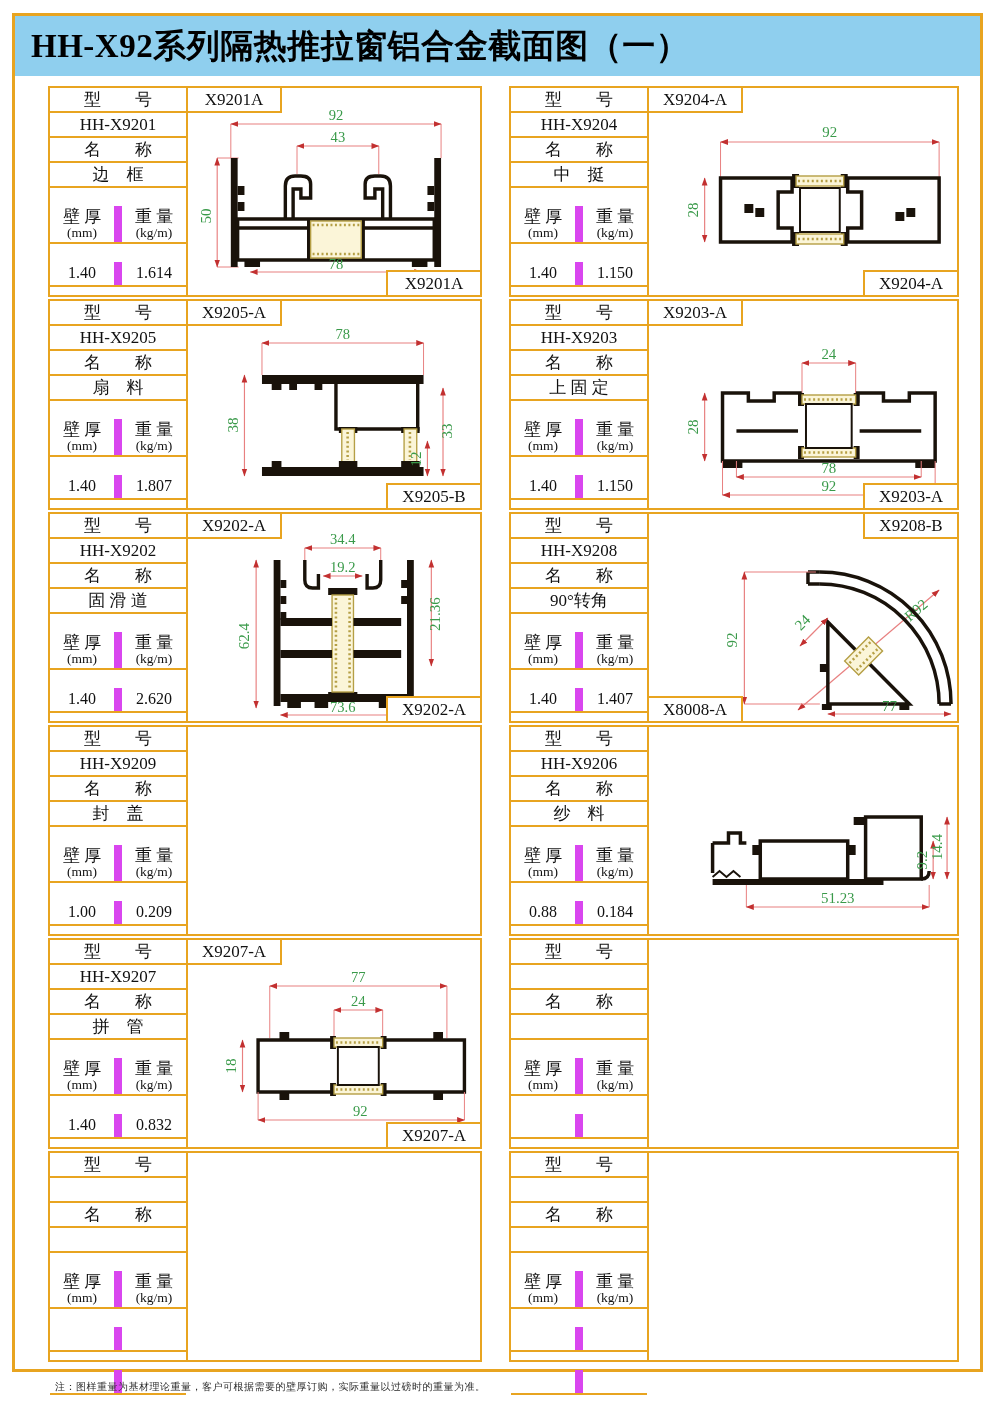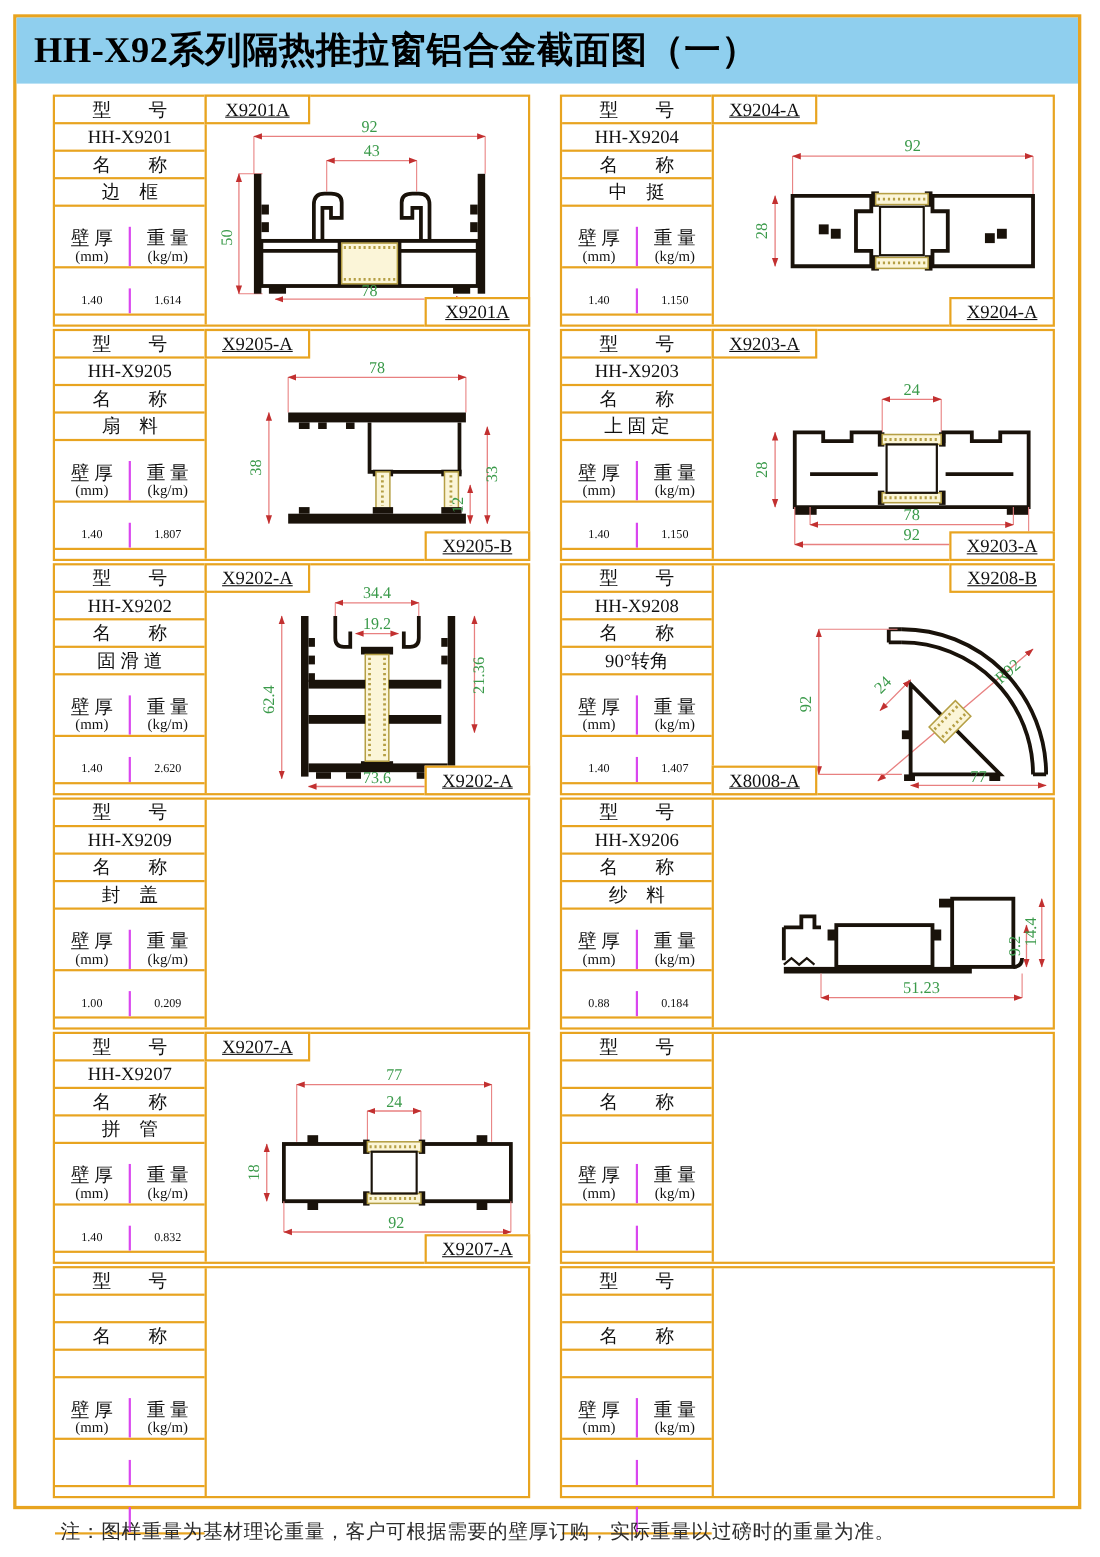--- a/index.html
+++ b/index.html
@@ -15,38 +15,38 @@
   .cell{border:2px solid #E8A420;background:#fff;display:flex;box-sizing:border-box;}
   .info{width:138px;border-right:2px solid #E8A420;display:flex;flex-direction:column;
         box-sizing:border-box;font-size:17px;color:#111;}
   .r{border-bottom:2px solid #E8A420;display:flex;align-items:center;justify-content:center;
      height:25px;flex:0 0 auto;box-sizing:border-box;text-align:center;overflow:hidden;}
   .r.h2{height:38px;}
   .r.grow{flex:1 1 auto;border-bottom:none;}
   .r.two{padding:0;align-items:stretch;margin-top:18px;}
   .r.two .c{flex:1 1 0;display:flex;flex-direction:column;align-items:center;justify-content:center;
             line-height:1.02;box-sizing:border-box;}
-  .r.two .c + .c{border-left:2px solid #d946ef;}
+  .r.two .c + .c{border-left:8px solid #d946ef;}
   .sub{font-size:13.5px;font-family:Liberation Serif, serif;}
-  .val{font-size:11px;}
+  .val{font-size:16px;}
   .draw{flex:1;position:relative;overflow:visible;}
   .tag{position:absolute;border:2px solid #E8A420;background:#fff;font-size:17px;color:#111;
-       line-height:23px;height:23px;padding:0 12px;min-width:68px;text-align:center;z-index:3;text-decoration:underline;}
+       line-height:23px;height:23px;padding:0 12px;min-width:68px;text-align:center;z-index:3;}
   .tag.tl{left:-2px;top:-2px;}  .tag.br{right:-2px;bottom:-2px;}
   .tag.tr{right:-2px;top:-2px;} .tag.bl{left:-2px;bottom:-2px;}
   svg.dw{position:absolute;left:0;top:0;width:100%;height:100%;}
   .pf{stroke:#19120A;stroke-width:3.5;fill:none;stroke-linejoin:miter;}
   .pf2{stroke:#19120A;stroke-width:2;fill:none;}
   .pff{fill:#19120A;stroke:none;}
   .dim{stroke:#E88080;stroke-width:1.2;fill:none;marker-start:url(#arw);marker-end:url(#arw);}
   .ext{stroke:#E88080;stroke-width:1;fill:none;}
   .dimt{fill:#3A9A4A;font-size:15px;font-family:"Liberation Serif",serif;text-anchor:middle;}
   .tb{fill:#FBF5D8;stroke:#B59F45;stroke-width:1.4;}
   .tbd{stroke:#B59F45;stroke-width:2.6;stroke-dasharray:2 2.6;fill:none;}
-  .footnote{position:absolute;left:55px;top:1380px;font-size:18px;color:#2b2b2b;
+  .footnote{position:absolute;left:55px;top:1380px;font-size:10px;color:#2b2b2b;
             font-family:"Liberation Sans",sans-serif;letter-spacing:.5px;}
 </style>
 </head>
 <body>
 
 <svg width="0" height="0" style="position:absolute" aria-hidden="true">
   <defs>
     <marker id="arw" markerWidth="9" markerHeight="8" refX="7.5" refY="4" orient="auto-start-reverse" markerUnits="userSpaceOnUse">
       <path d="M0,1.1 L8,4 L0,6.9 Z" fill="#C23030"></path>
     </marker>

